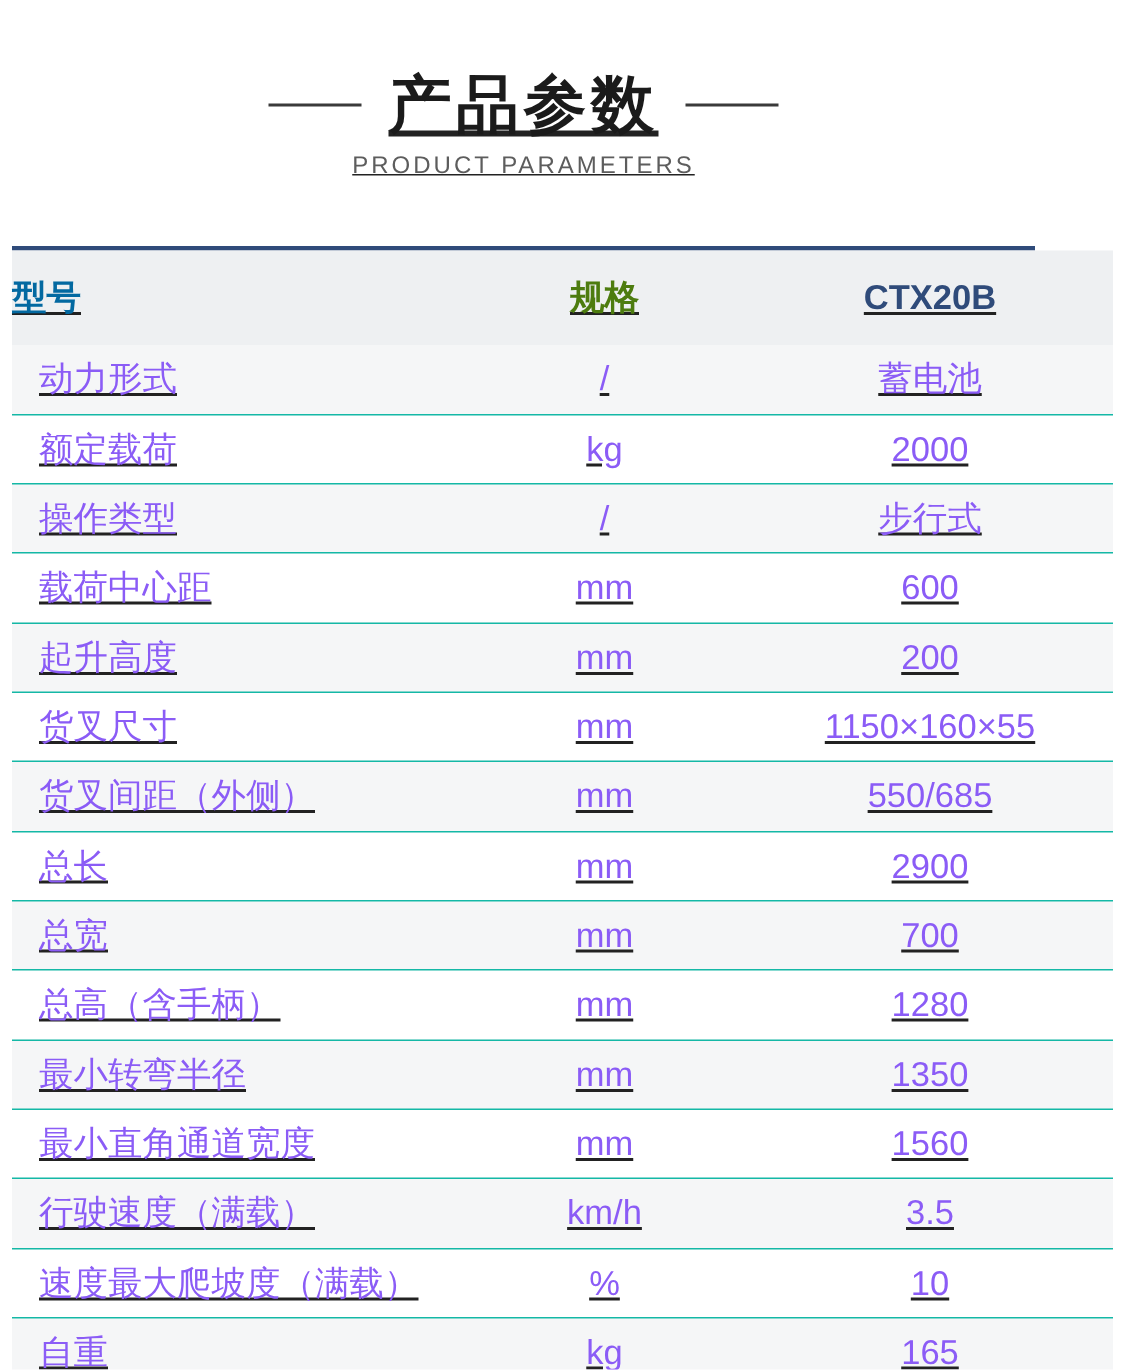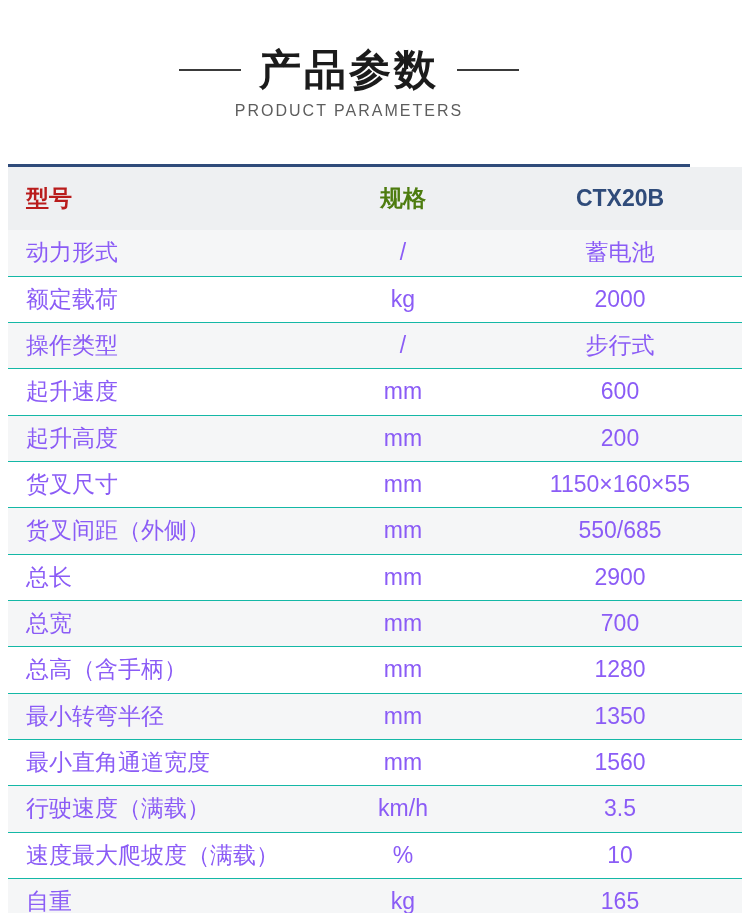--- a/index.html
+++ b/index.html
@@ -12,20 +12,21 @@
     background: #ffffff;
     font-family: "Liberation Sans", sans-serif;
     color: #222222;
     overflow: hidden;
   }
   .page {
     width: 698px;
     height: 913px;
     position: relative;
     box-sizing: border-box;
+    text-decoration: underline;
   }
 
   
   .header {
     padding-top: 46px;
     text-align: center;
   }
   .title-row {
     display: flex;
     align-items: center;
@@ -67,22 +68,21 @@
   table.spec thead th {
     background: #eef0f2;
     font-size: 23px;
     font-weight: bold;
     color: #4d7c0f;
     padding: 16px 0 16px 0;
     text-align: center;
   }
   table.spec thead th.col-name {
     text-align: left;
-    padding-left: 18px;
-    color: #b91c1c;
+    color: #0369a1;
   }
   table.spec thead th.col-model {
     color: #2f4b7a;
   }
   table.spec tbody td {
     font-size: 23px;
     padding: 6px 0 6px 0;
     text-align: center;
     color: #8b5cf6;
     border-bottom: 1px solid #14b8a6;
@@ -140,21 +140,21 @@
             <td class="col-name">额定载荷</td>
             <td>kg</td>
             <td>2000</td>
           </tr>
           <tr>
             <td class="col-name">操作类型</td>
             <td>/</td>
             <td>步行式</td>
           </tr>
           <tr>
-            <td class="col-name">起升速度</td>
+            <td class="col-name">载荷中心距</td>
             <td>mm</td>
             <td>600</td>
           </tr>
           <tr>
             <td class="col-name">起升高度</td>
             <td>mm</td>
             <td>200</td>
           </tr>
           <tr>
             <td class="col-name">货叉尺寸</td>

